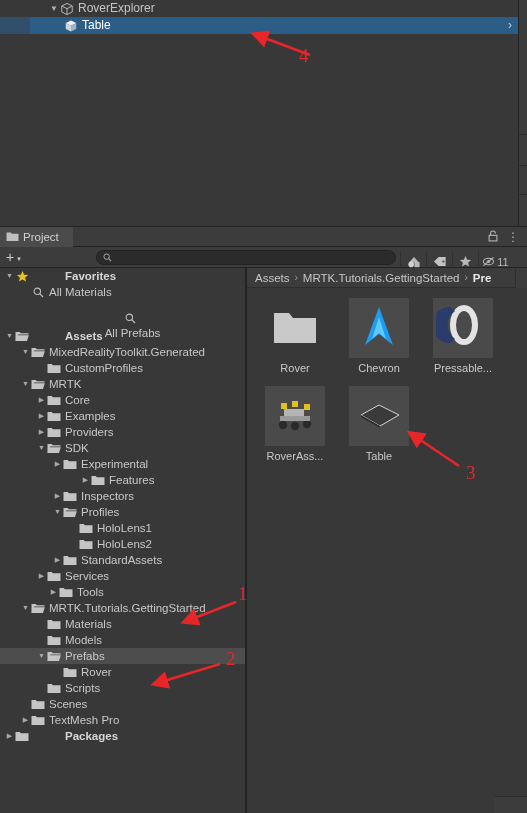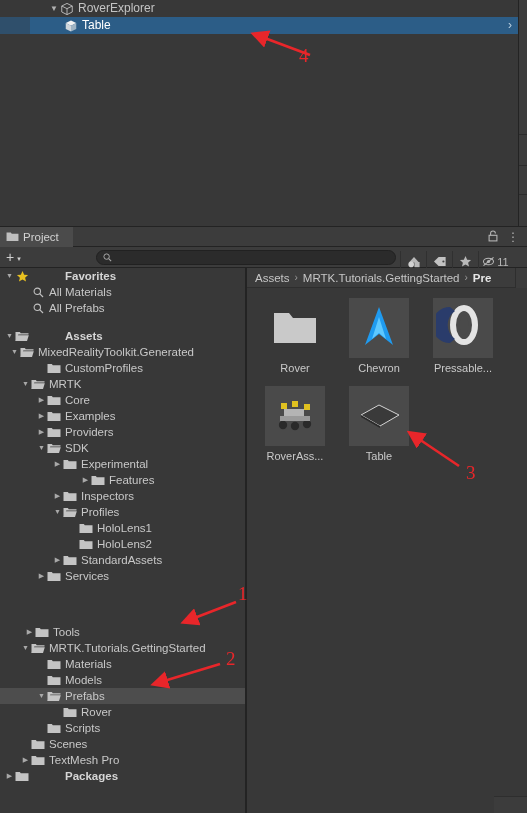--- a/index.html
+++ b/index.html
@@ -290,42 +290,42 @@
           <div class="trow" style="padding-left: 20px;">
             <span class="tri none"></span>
             <span class="ico">
               <svg width="11" height="11" viewBox="0 0 11 11">
                 <circle cx="4.3" cy="4.3" r="3.2" fill="none" stroke="#c0c0c0" stroke-width="1.1"></circle>
                 <path d="M6.7 6.7 10 10" stroke="#c0c0c0" stroke-width="1.2"></path>
               </svg>
             </span>
             <span class="tlabel">All Materials</span>
           </div>
-          <div class="trow" style="padding-left: 20px;">
+          <div class="trow" style="padding-left: 20px; flex-direction: column;">
             <span class="tri none"></span>
             <span class="ico">
               <svg width="11" height="11" viewBox="0 0 11 11">
                 <circle cx="4.3" cy="4.3" r="3.2" fill="none" stroke="#c0c0c0" stroke-width="1.1"></circle>
                 <path d="M6.7 6.7 10 10" stroke="#c0c0c0" stroke-width="1.2"></path>
               </svg>
             </span>
             <span class="tlabel">All Prefabs</span>
           </div>
           <div class="spacer"></div>
           <div class="trow" style="padding-left: 4px;">
             <span class="tri open"></span>
             <span class="ico">
               <svg width="14" height="11" viewBox="0 0 14 11">
                 <path d="M0.5 1h4.3l1 1.3h7.7v1.1H3.3L1.2 9.9H0.5Z" fill="#c4c4c4"></path>
                 <path d="M2.2 4.3h11.6L12 10H0.6Z" fill="#c4c4c4"></path>
               </svg>
             </span>
             <span class="tlabel bold">Assets</span>
           </div>
-          <div class="trow" style="padding-left: 9px;">
+          <div class="trow" style="padding-left: 20px;">
             <span class="tri open"></span>
             <span class="ico">
               <svg width="14" height="11" viewBox="0 0 14 11">
                 <path d="M0.5 1h4.3l1 1.3h7.7v1.1H3.3L1.2 9.9H0.5Z" fill="#c4c4c4"></path>
                 <path d="M2.2 4.3h11.6L12 10H0.6Z" fill="#c4c4c4"></path>
               </svg>
             </span>
             <span class="tlabel">MixedRealityToolkit.Generated</span>
           </div>
           <div class="trow" style="padding-left: 36px;">
@@ -450,21 +450,21 @@
           </div>
           <div class="trow" style="padding-left: 36px;">
             <span class="tri closed"></span>
             <span class="ico">
               <svg width="14" height="11" viewBox="0 0 14 11">
                 <path d="M0.5 1h4.3l1 1.3h7.7V10H0.5Z" fill="#c4c4c4"></path>
               </svg>
             </span>
             <span class="tlabel">Services</span>
           </div>
-          <div class="trow" style="padding-left: 24px; margin-top: 40px;">
+          <div class="trow" style="padding-left: 48px;">
             <span class="tri closed"></span>
             <span class="ico">
               <svg width="14" height="11" viewBox="0 0 14 11">
                 <path d="M0.5 1h4.3l1 1.3h7.7V10H0.5Z" fill="#c4c4c4"></path>
               </svg>
             </span>
             <span class="tlabel">Tools</span>
           </div>
           <div class="trow" style="padding-left: 20px;">
             <span class="tri open"></span>

